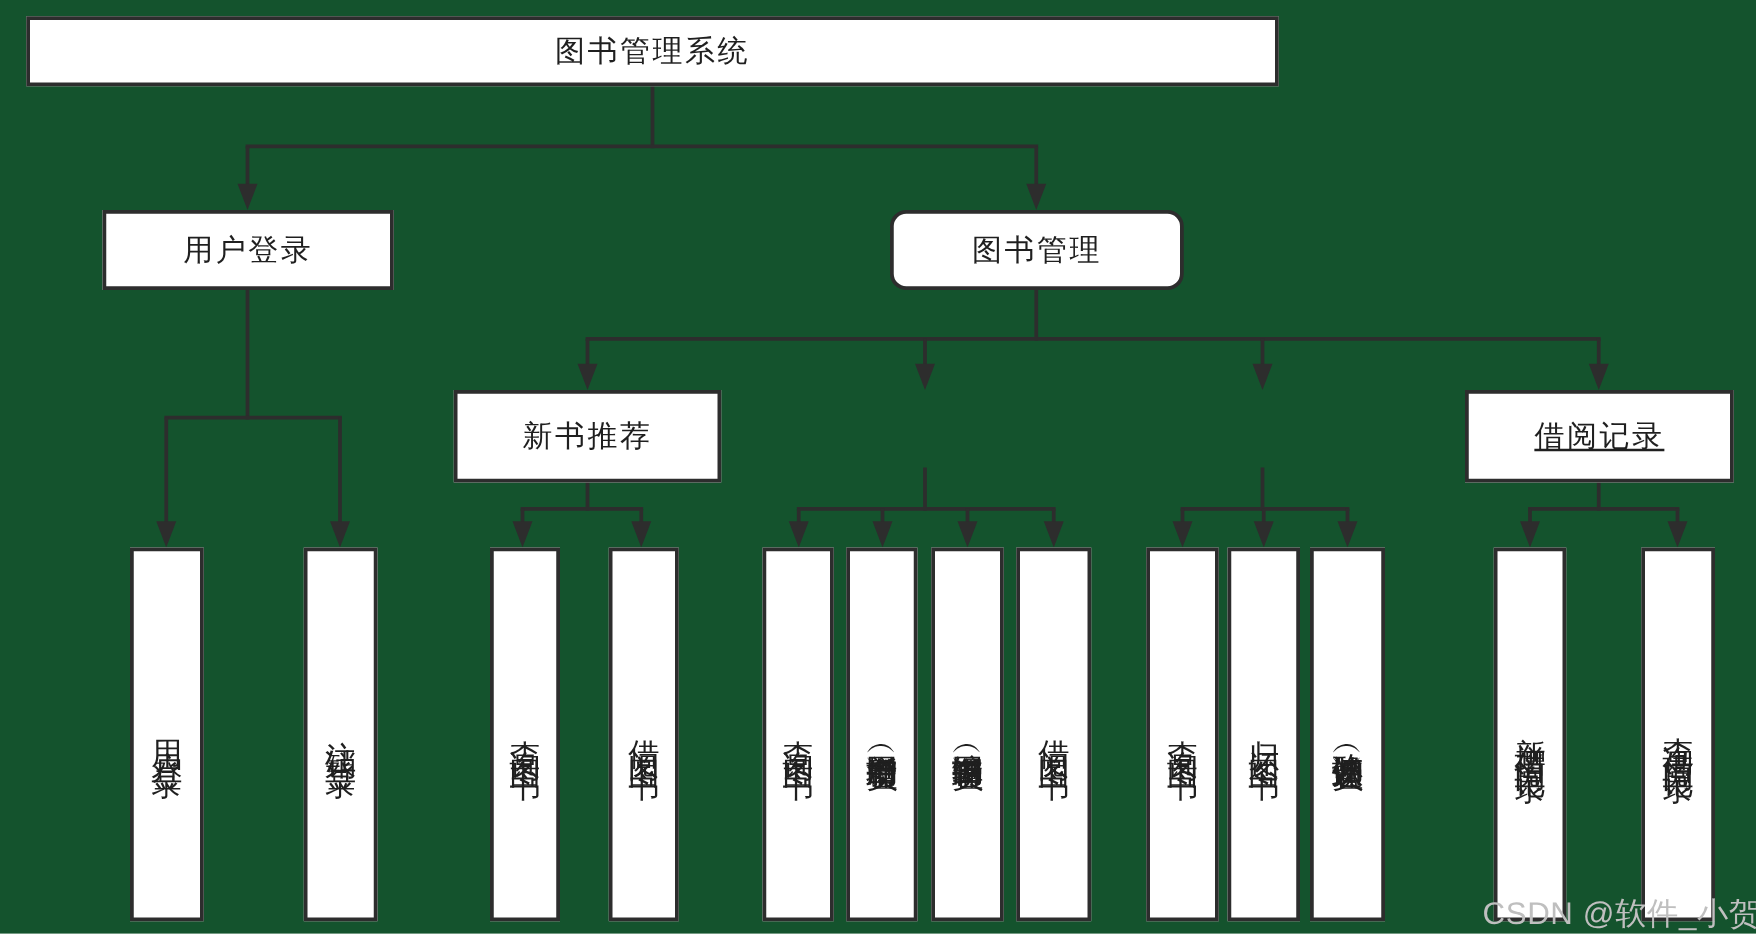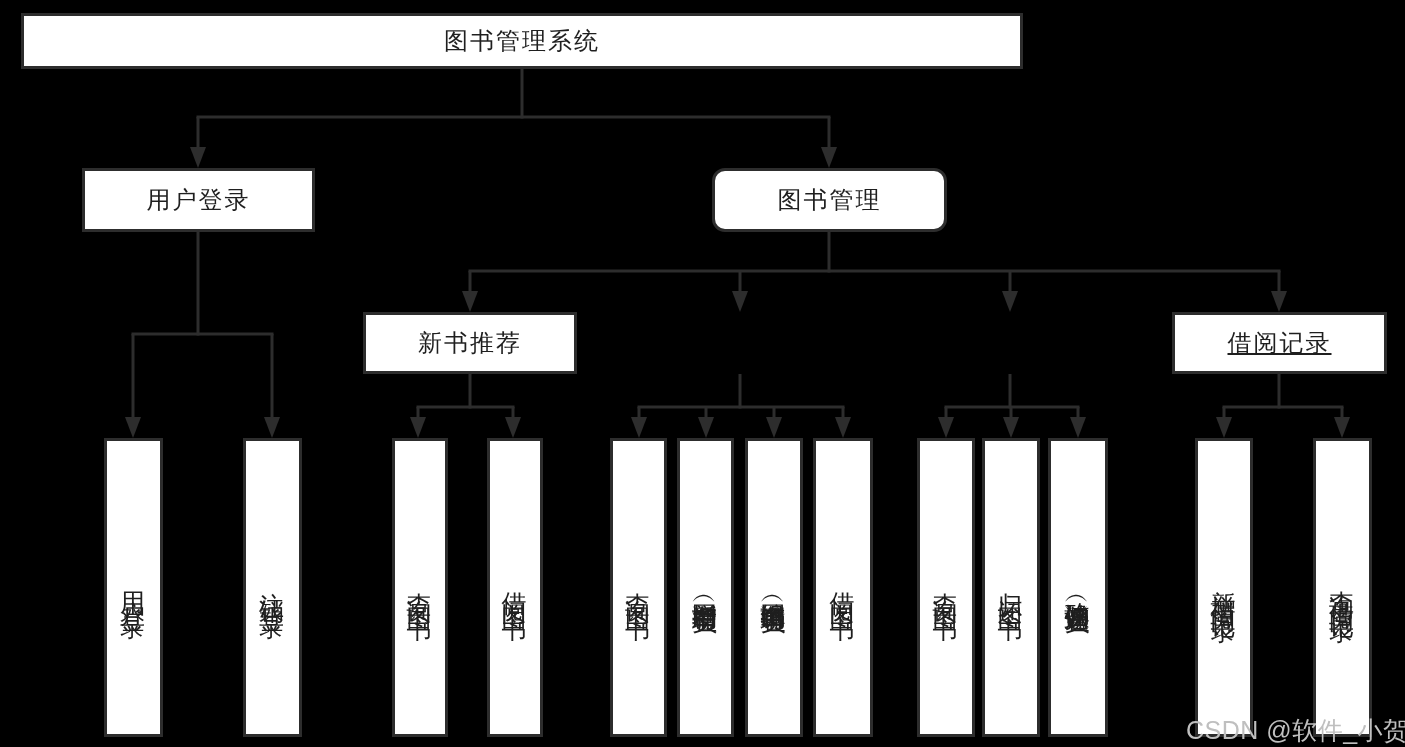--- a/index.html
+++ b/index.html
@@ -4,21 +4,21 @@
 <style>
   html, body {
     margin: 0;
     padding: 0;
     background: #ffffff;
   }
   #canvas {
     position: relative;
     width: 1405px;
     height: 747px;
-    background: #000000;
+    background: #14532d;
     font-family: "Liberation Sans", "DejaVu Sans", sans-serif;
     overflow: hidden;
     text-align: right;
   }
   #wires {
     position: absolute;
     left: 0; top: 0;
     width: 1405px; height: 747px;
   }
   .node {
@@ -32,21 +32,21 @@
     color: #1f1f1f;
   }
   .hlabel {
     font-size: 24px;
     letter-spacing: 2px;
     white-space: nowrap;
   }
   .root  { left: 21px;  top: 13px;  width: 1002px; height: 56px; }
   .lvl2a { left: 82px;  top: 168px; width: 233px;  height: 64px; }
   .lvl2b { left: 712px; top: 168px; width: 235px;  height: 64px; border-radius: 13px; }
-  .lvl3  { top: 312px; height: 62px; }
+  .lvl3  { top: 312px; height: 74px; }
   .l3a { left: 363px;  width: 214px; }
   .l3b { left: 633px;  width: 214px; }
   .l3c { left: 903px;  width: 214px; }
   .l3d { left: 1172px; width: 215px; text-decoration: underline; }
   .leaf { top: 438px; height: 299px; }
   .vlabel {
     writing-mode: vertical-rl;
     text-orientation: mixed;
     font-size: 25px;
     color: #1f1f1f;

